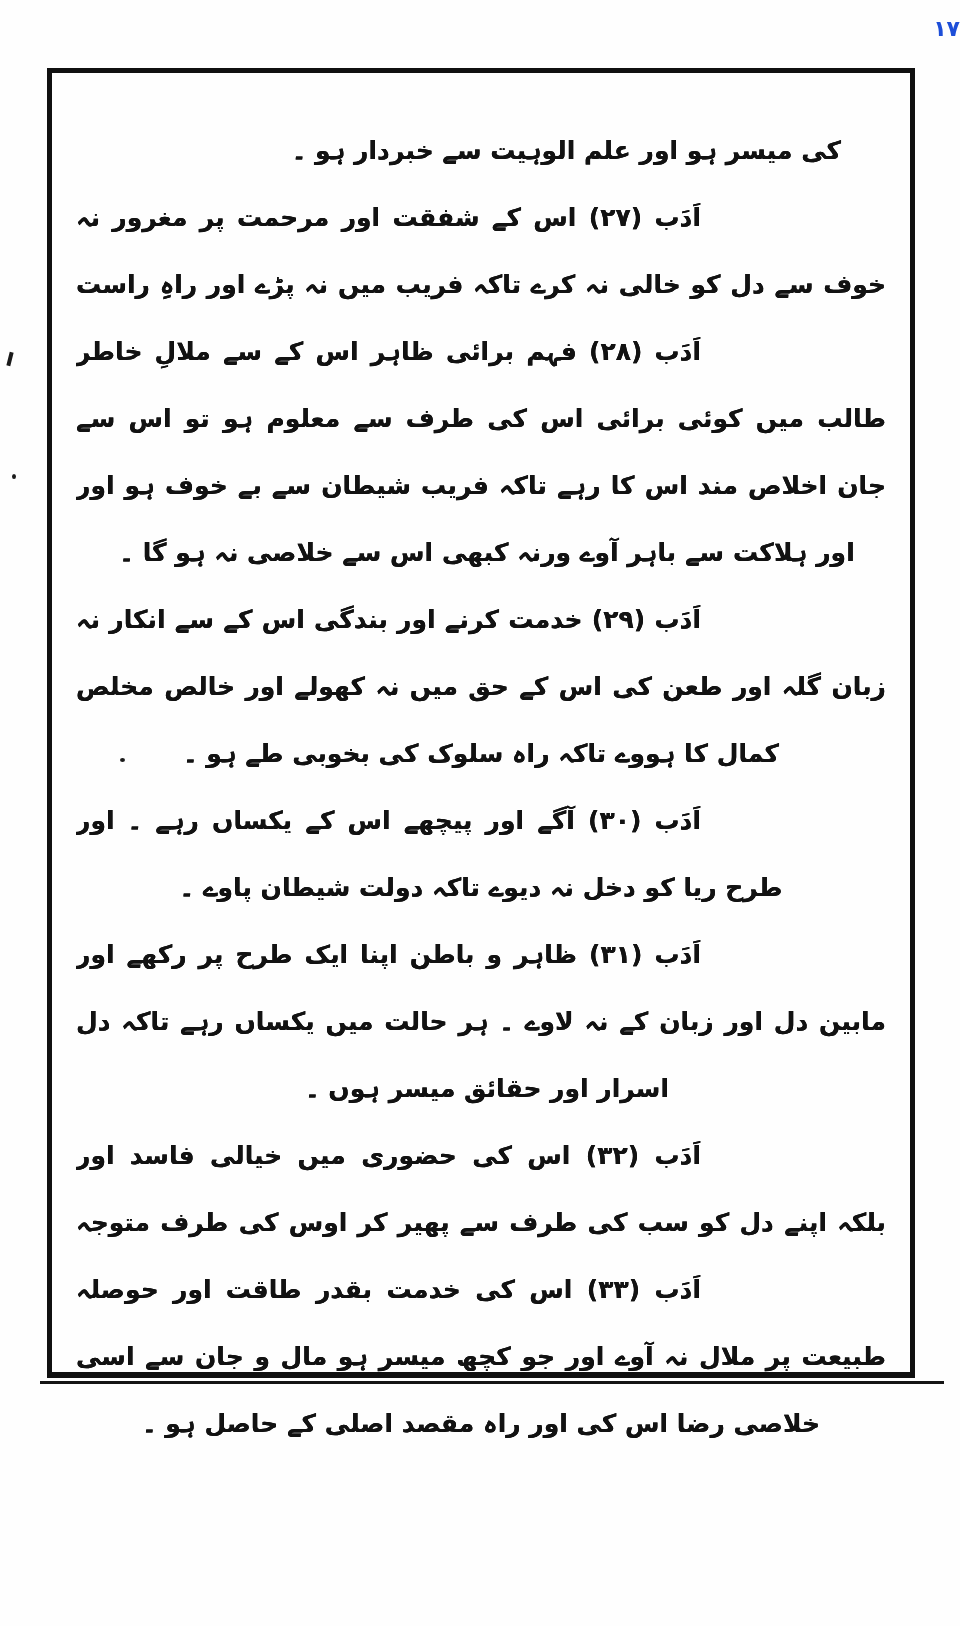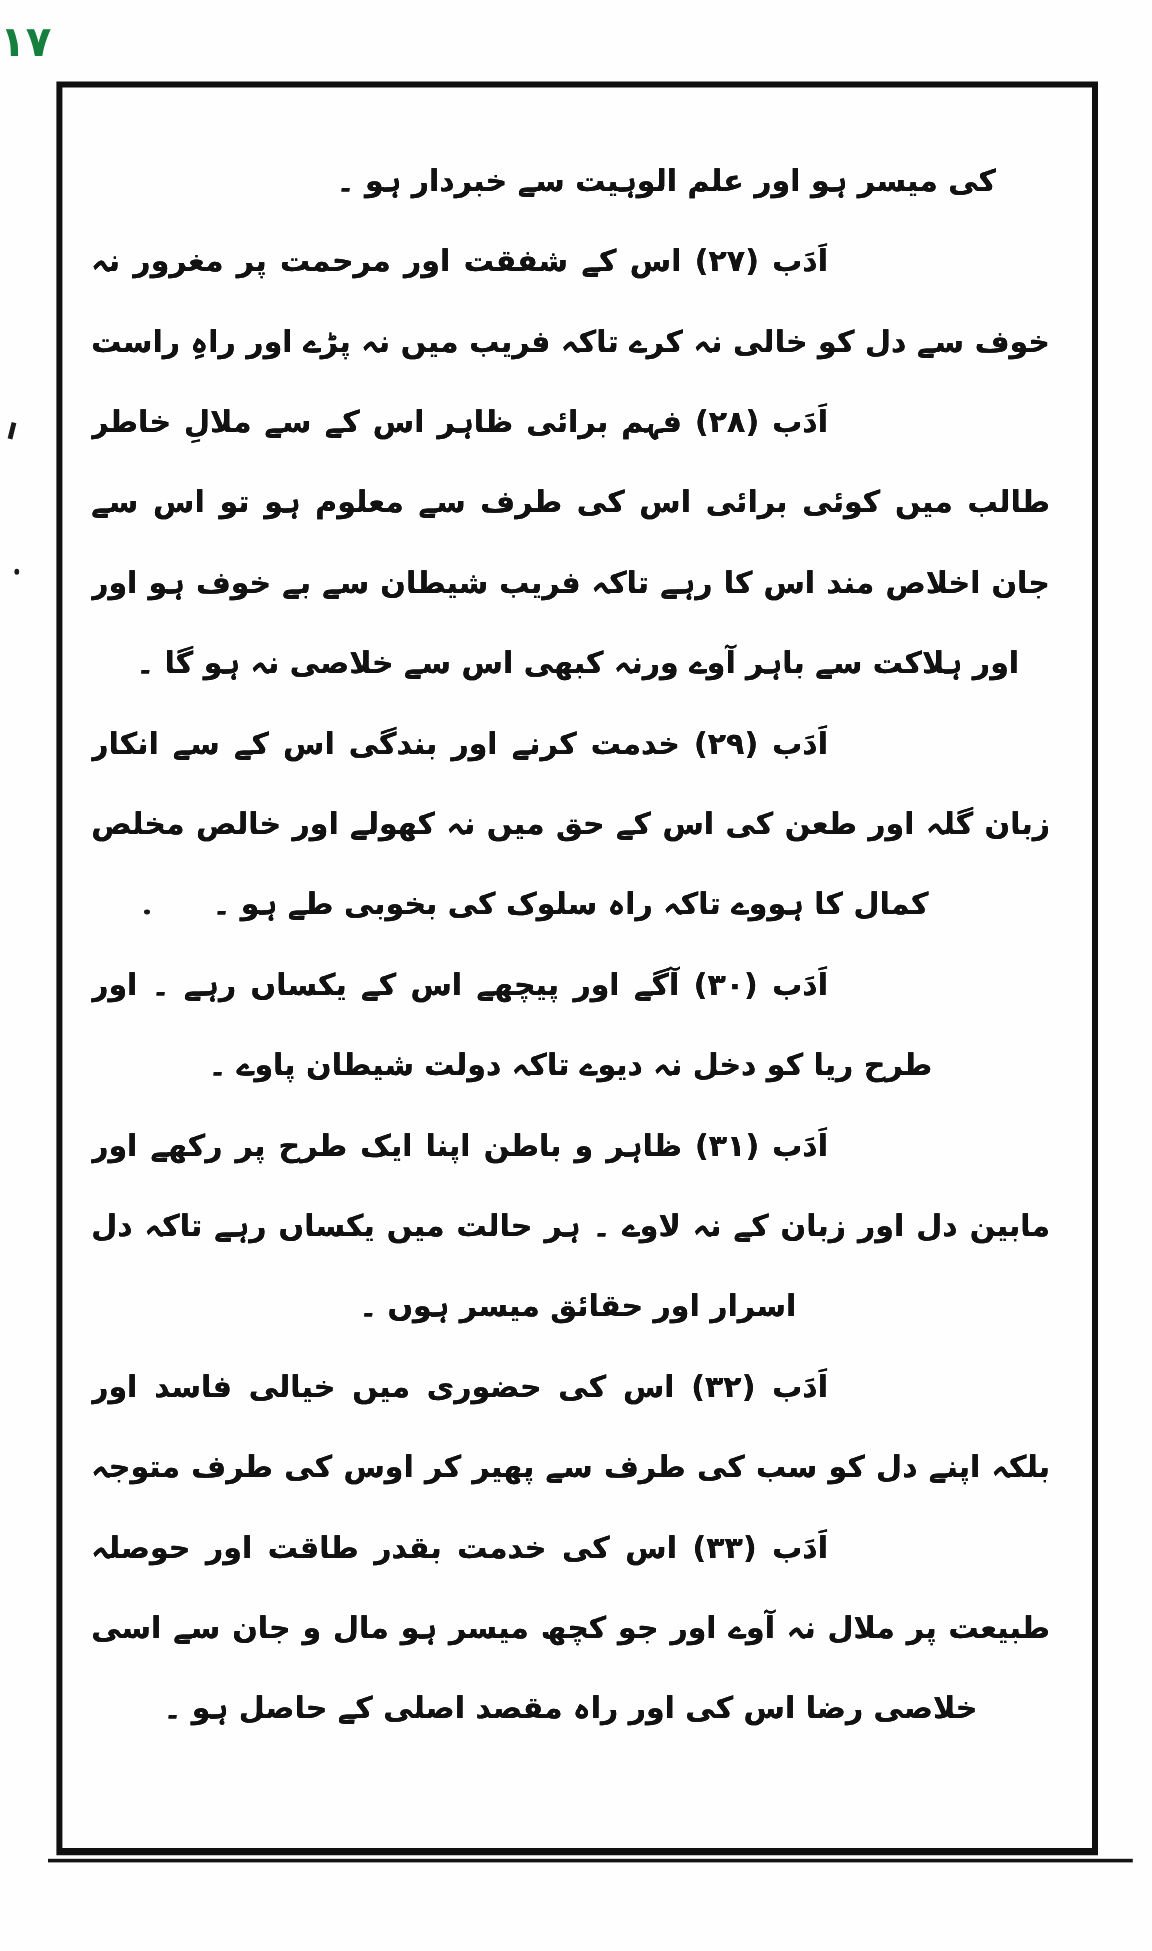--- a/index.html
+++ b/index.html
@@ -13,36 +13,36 @@
     width: 960px;
     height: 1626px;
     background: #fefefe;
     overflow: hidden;
   }
   .page-number {
     position: absolute;
     top: 16px;
     left: 0;
     right: 0;
-    text-align: left;
-    font-size: 35px;
+    text-align: right;
+    font-size: 22px;
     font-weight: bold;
-    color: #15803d;
+    color: #1d4ed8;
     letter-spacing: 2px;
   }
   .frame {
     position: absolute;
     left: 47px;
     top: 68px;
     width: 868px;
-    height: 1478px;
+    height: 1310px;
     box-sizing: border-box;
     border: 5px solid #101010;
     border-bottom-width: 6px;
-    padding: 44px 35px 10px 24px;
+    padding: 44px 24px 10px 24px;
   }
   
   .frame::after {
     content: "";
     position: absolute;
     left: -12px;
     right: -34px;
     bottom: -12px;
     height: 3px;
     background: #141414;

